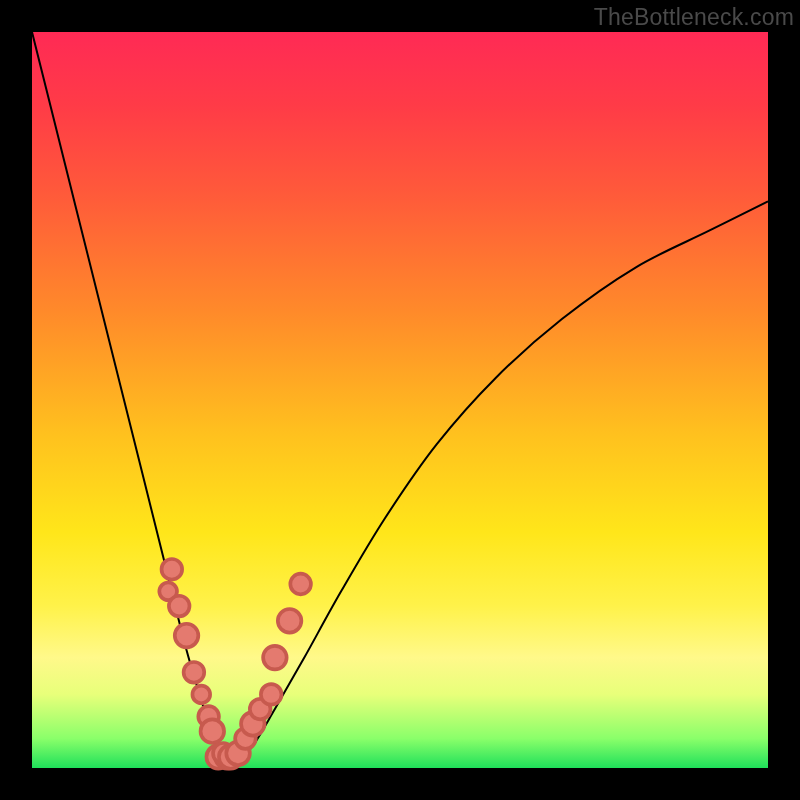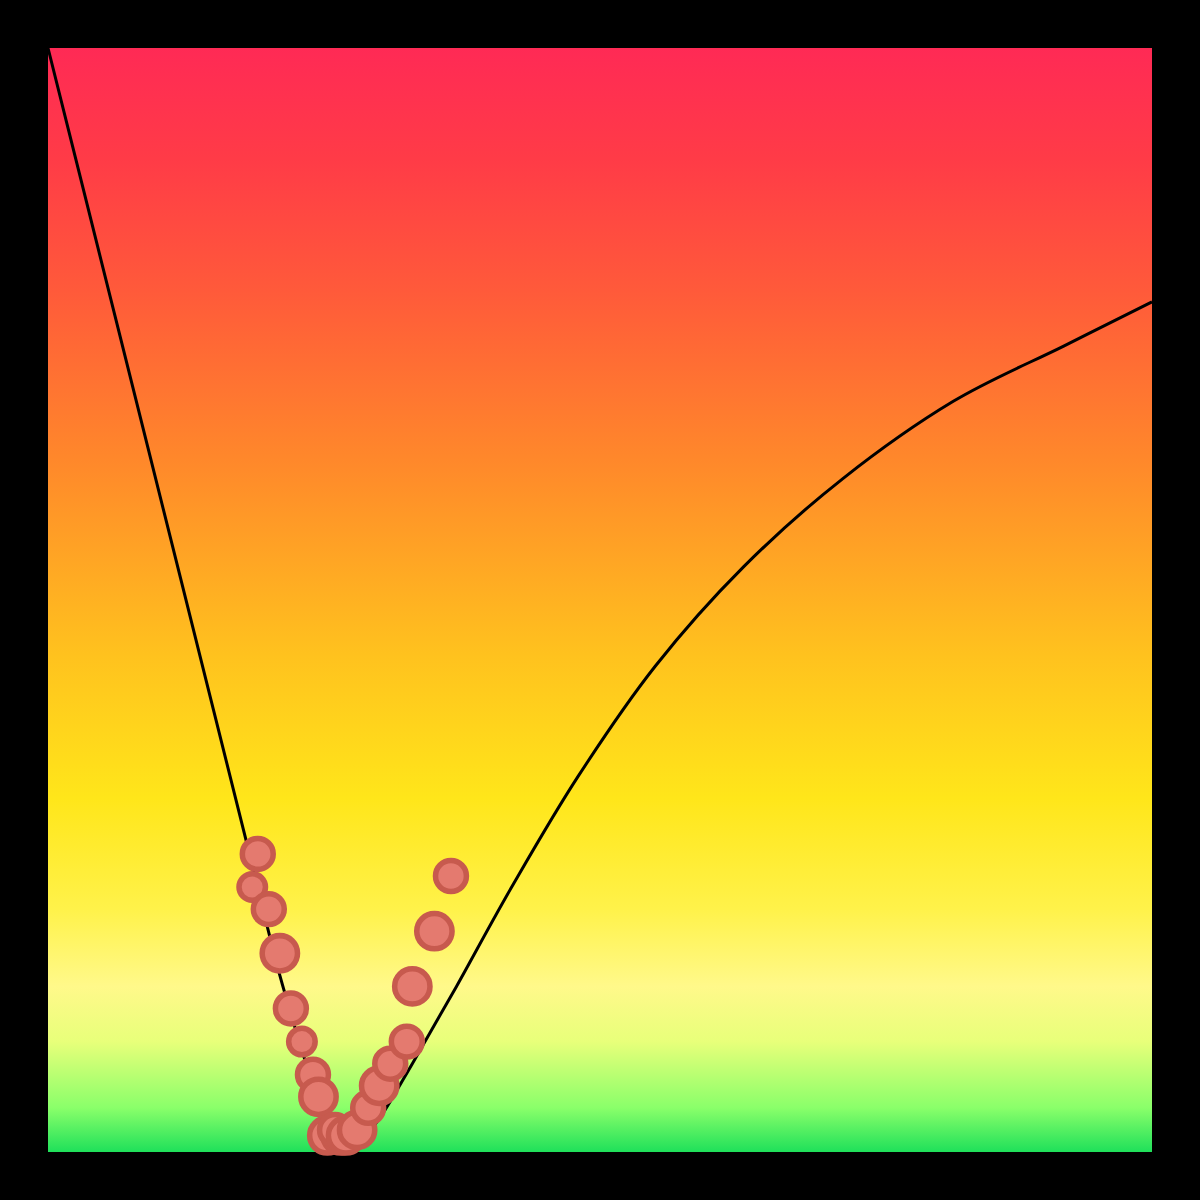--- a/index.html
+++ b/index.html
@@ -92,13 +92,14 @@
           <circle cx="28.999999999999996" cy="96" r="1.4" class="dot"></circle>
           <circle cx="30" cy="94" r="1.6" class="dot"></circle>
           <circle cx="31" cy="92" r="1.4" class="dot"></circle>
           <circle cx="32.5" cy="90" r="1.4" class="dot"></circle>
           <circle cx="33" cy="85" r="1.6" class="dot"></circle>
           <circle cx="35" cy="80" r="1.6" class="dot"></circle>
           <circle cx="36.5" cy="75" r="1.4" class="dot"></circle>
         </g>
     </svg>
   </div>
+  <div class="watermark">TheBottleneck.com</div>
 </div>
 
 </body></html>

